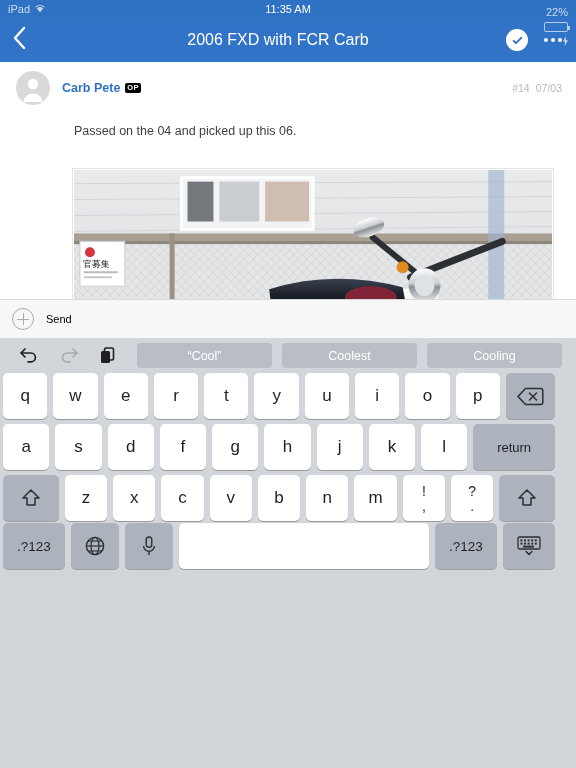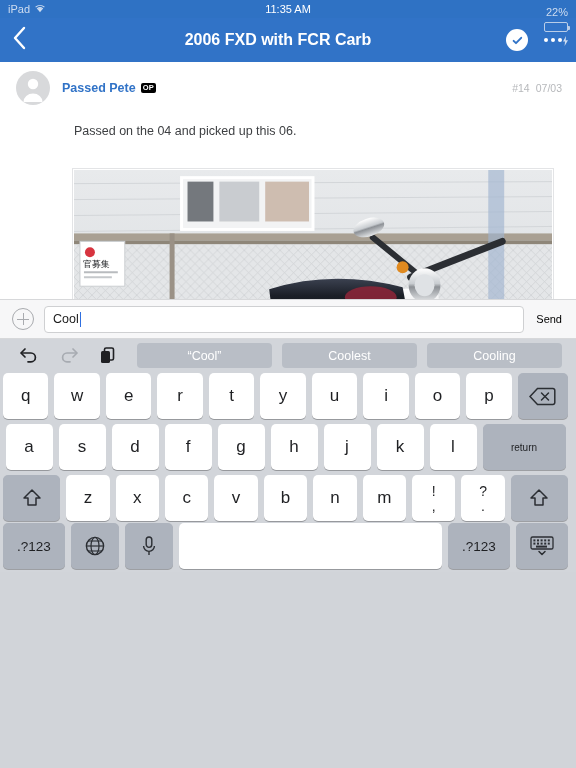--- a/index.html
+++ b/index.html
@@ -42,21 +42,21 @@
   .navbar {
     height: 44px; background: #3173c7; display: flex; align-items: center;
     padding: 0 12px; position: relative;
   }
   .nav-back {
     width: 32px; height: 36px; display: flex; align-items: center;
     justify-content: flex-start; cursor: pointer;
   }
   .nav-title {
     position: absolute; left: 70px; right: 90px; text-align: center;
-    color: #ffffff; font-size: 16px; font-weight: bold;
+    color: #ffffff; font-size: 16px; font-weight: normal;
     white-space: nowrap; overflow: hidden; text-overflow: ellipsis;
   }
   .nav-right {
     margin-left: auto; display: flex; align-items: center; gap: 14px;
   }
   .check-btn {
     width: 22px; height: 22px; border-radius: 50%; background: #ffffff;
     display: flex; align-items: center; justify-content: center; cursor: pointer;
   }
   .dots-btn { display: flex; gap: 3px; cursor: pointer; padding: 6px 2px; }
@@ -131,21 +131,21 @@
   .send-btn {
     color: #000000; font-size: 11px; flex: 0 0 auto; cursor: pointer;
     padding: 0 2px;
     text-align: center;
   }
 
   
   .keyboard {
     position: absolute; left: 0; right: 0; bottom: 0; height: 233px;
     background: #d2d5da; display: flex; flex-direction: column;
-    padding: 4px 8px 5px 3px;
+    padding: 4px 21px 5px 3px;
   }
   .suggestbar {
     height: 35px; display: flex; align-items: center; gap: 0;
     padding: 0 2px;
   }
   .sb-icons { display: flex; align-items: center; gap: 20px; padding: 0 18px 0 14px; }
   .sb-ico { width: 20px; height: 20px; cursor: pointer; }
   .chips { display: flex; gap: 10px; flex: 1; }
   .chip {
     flex: 0 0 auto; width: 135px; height: 25px; background: #b9bec6;
@@ -158,21 +158,21 @@
     background: #ffffff; border-radius: 5px; height: 46px;
     box-shadow: 0 1px 0 rgba(0,0,0,0.28);
     display: flex; align-items: center; justify-content: center;
     font-size: 17px; color: #1f2023; cursor: pointer; user-select: none;
   }
   .key.letter { width: 47px; }
   .key.dark {
     background: #adb3bd; box-shadow: 0 1px 0 rgba(0,0,0,0.25);
   }
   .key.back { width: 52px; }
-  .key.ret { width: 83px; font-size: 10px; }
+  .key.ret { width: 83px; font-size: 13px; }
   .key.shift { width: 62px; }
   .key.shift-r { width: 62px; }
   .key.punc { width: 47px; flex-direction: column; gap: 1px; font-size: 13px; }
   .key.punc .top { font-size: 14px; line-height: 1; }
   .key.punc .bot { font-size: 14px; line-height: 1; }
   .key.num { width: 62px; font-size: 13.5px; }
   .key.globe, .key.mic { width: 48px; }
   .key.space { flex: 1; max-width: 272px; }
   .key.hidekb { width: 52px; }
   .row4 { margin-top: 2px; }
@@ -243,21 +243,21 @@
   <div class="content">
 
     <div class="post-head">
       <div class="avatar">
         <svg width="34" height="34" viewBox="0 0 34 34">
           <circle cx="17" cy="13" r="5.2" fill="#ffffff"></circle>
           <path d="M7.5 31 a9.5 8.5 0 0 1 19 0 Z" fill="#ffffff"></path>
         </svg>
       </div>
       <div class="author-wrap">
-        <span class="author">Passed Pete</span>
+        <span class="author">Carb Pete</span>
         <span class="op-badge">OP</span>
       </div>
       <div class="post-meta">
         <span>#14</span>
         <span>07/03</span>
       </div>
     </div>
 
     <div class="post-body">Passed on the 04 and picked up this 06.</div>
 
@@ -420,24 +420,20 @@
         <ellipse cx="352" cy="116" rx="10" ry="11" fill="#dfe2e5"></ellipse>
 
         <ellipse cx="250" cy="300" rx="150" ry="12" fill="#6b6d70" opacity="0.35"></ellipse>
       </svg>
     </div>
 
   </div>
 
   <div class="inputbar">
     <div class="plus-btn"></div>
-    <div class="msg-field">
-      <span>Cool</span>
-      <span class="caret"></span>
-    </div>
     <div class="send-btn">Send</div>
   </div>
 
   <div class="keyboard">
 
     <div class="suggestbar">
       <div class="sb-icons">
         <span class="sb-ico">
           <svg width="20" height="18" viewBox="0 0 20 18">
             <path d="M6 3 L2 7 L6 11" stroke="#1f2023" stroke-width="1.7" fill="none" stroke-linecap="round" stroke-linejoin="round"></path>

